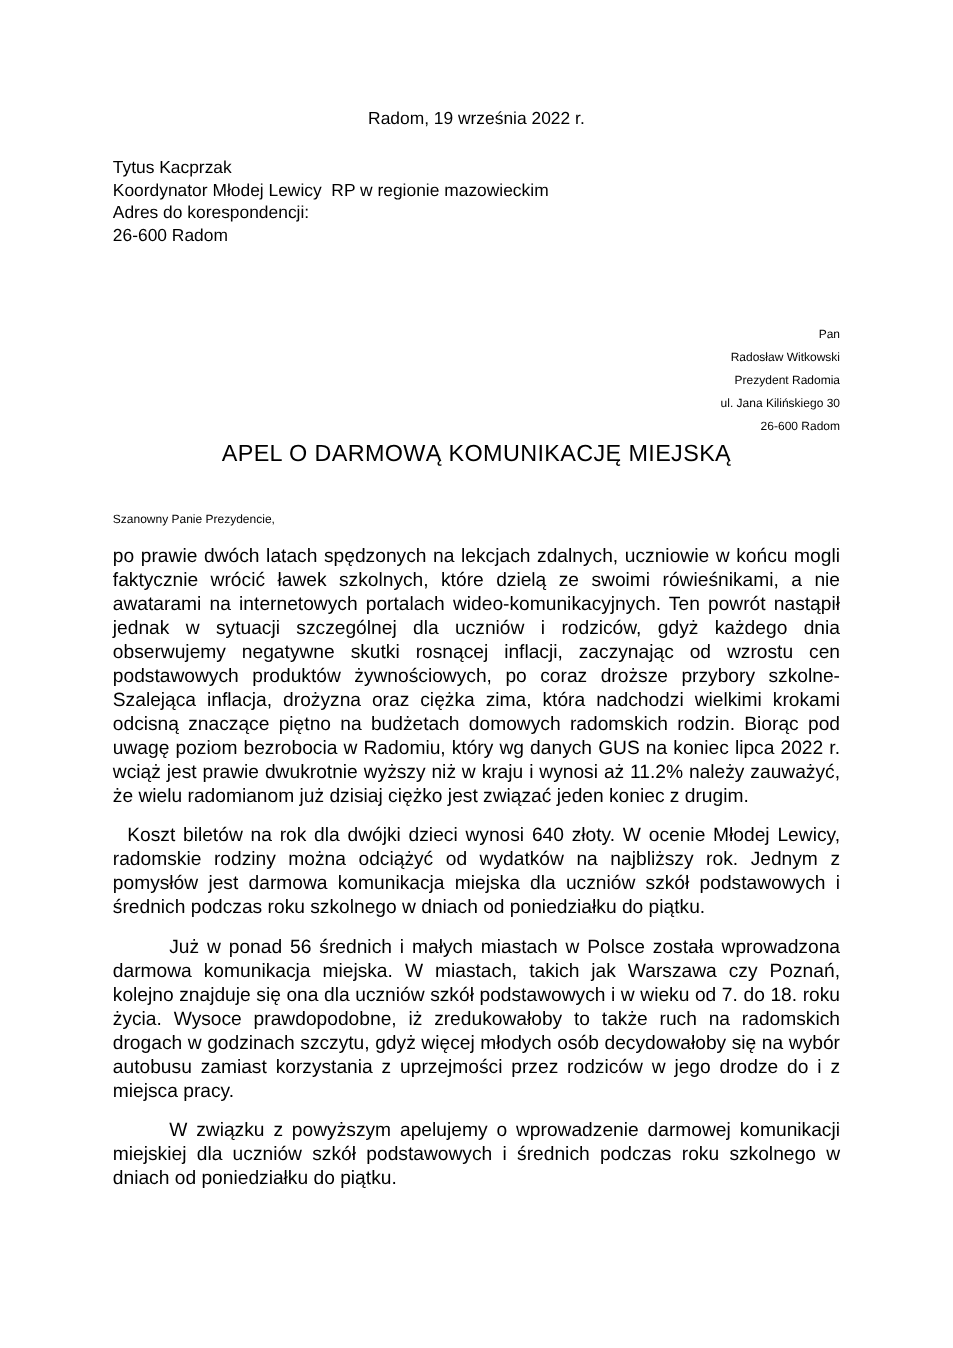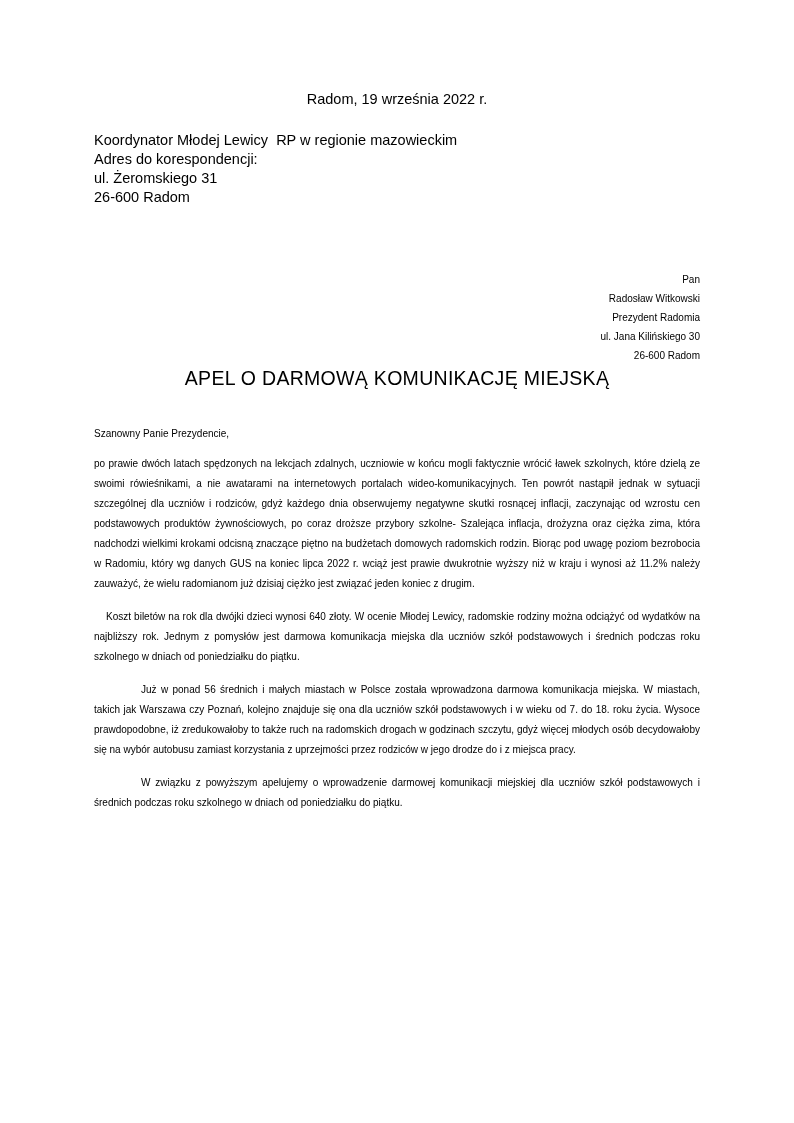--- a/index.html
+++ b/index.html
@@ -42,41 +42,41 @@
     line-height: 26px;
     letter-spacing: 0.3px;
     font-weight: 400;
   }
   .salutation {
     margin-top: 33px;
     font-size: 10px;
     line-height: 20px;
   }
   .par {
-    font-size: 10px;
+    font-size: 16px;
     line-height: 20px;
     text-align: justify;
     margin: 13px 0 0 0;
   }
   .par.first { margin-top: 10px; }
   .indent-none { text-indent: 0; }
   .indent-sm   { text-indent: 12px; }
   .indent-tab  { text-indent: 47px; }
 </style>
 </head>
 <body>
 
 <div class="page">
 
   <div class="date-line">Radom, 19 września 2022 r.</div>
 
   <div class="sender-block">
+    <div class="line">Tytus Kacprzak</div>
     <div class="line">Koordynator Młodej Lewicy  RP w regionie mazowieckim</div>
     <div class="line">Adres do korespondencji:</div>
-    <div class="line">ul. Żeromskiego 31</div>
     <div class="line">26-600 Radom</div>
   </div>
 
   <div class="recipient-block">
     <div class="line">Pan</div>
     <div class="line">Radosław Witkowski</div>
     <div class="line">Prezydent Radomia</div>
     <div class="line">ul. Jana Kilińskiego 30</div>
     <div class="line">26-600 Radom</div>
   </div>

